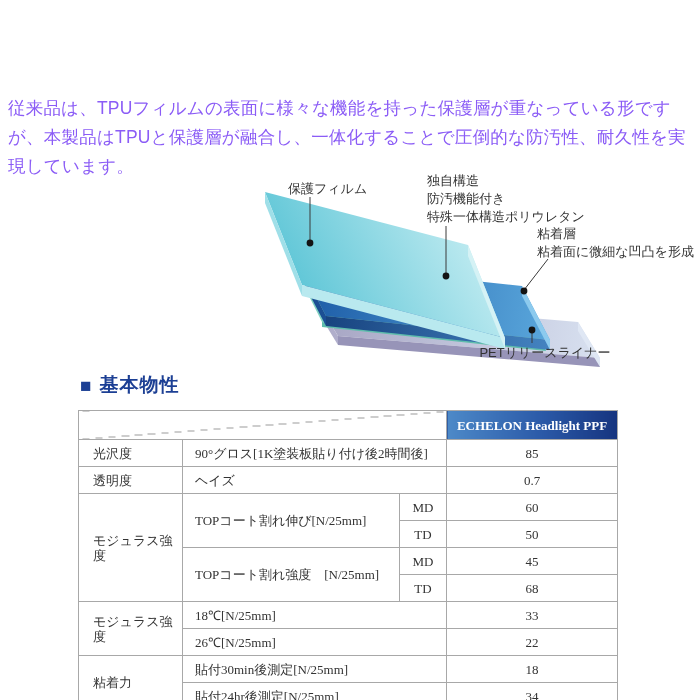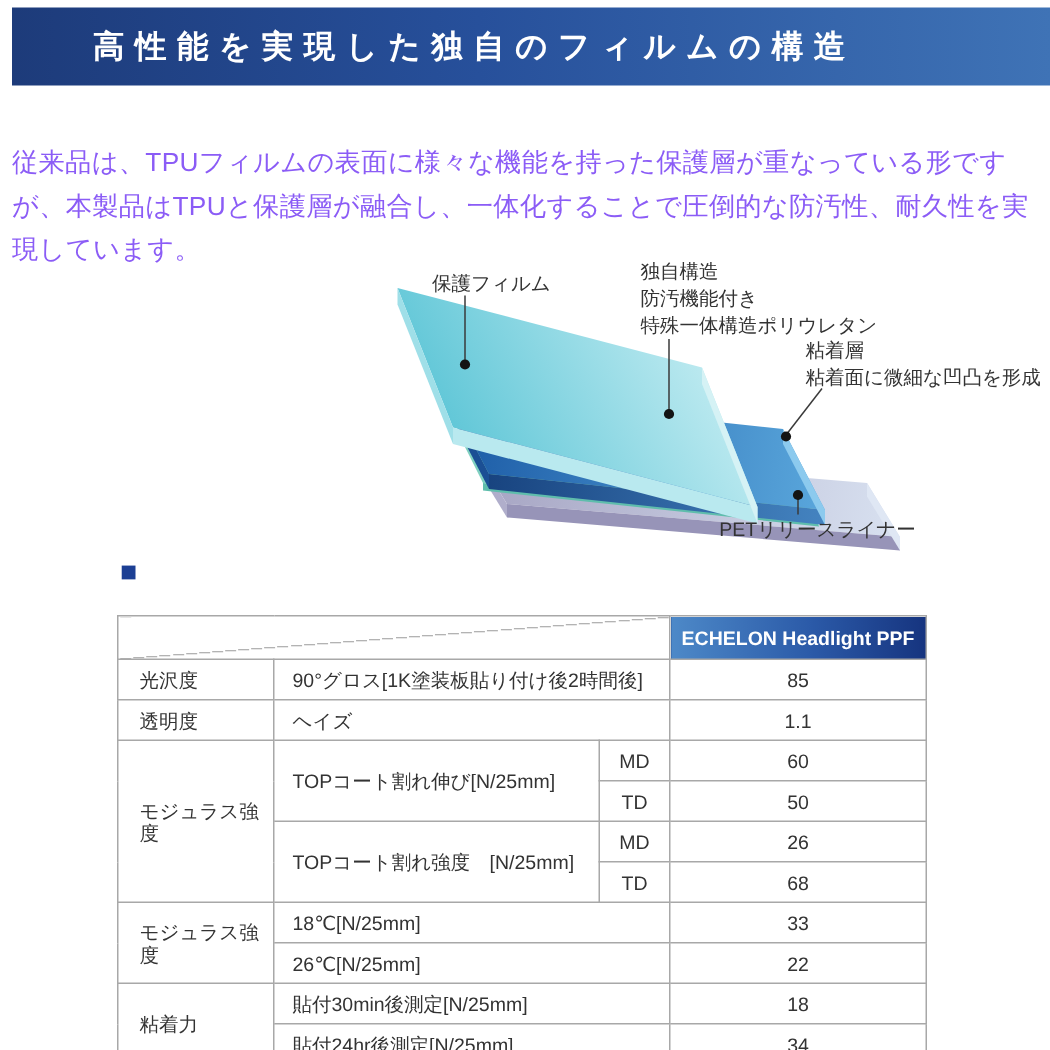--- a/index.html
+++ b/index.html
@@ -25,38 +25,35 @@
 
   
   .section-heading{position:absolute;left:80px;top:372px;font-size:19px;font-weight:bold;
         color:#1c3f94;letter-spacing:1px;display:flex;align-items:center;gap:7px;}
   .bullet{font-size:19px;line-height:19px;}
 
   
   .props{position:absolute;left:78px;top:410px;border-collapse:collapse;table-layout:fixed;
          width:539px;font-size:13px;color:#333;}
   .props td{border:1px solid #a8a8a8;padding:0;height:26px;line-height:15px;
-            text-align:left;padding-left:12px;background:#fff;overflow:hidden;}
+            text-align:left;padding-left:12px;background:#fff;overflow:hidden;font-family:Liberation Serif, serif;}
   .props tr.head td{height:28px;}
   .props td.name{padding-left:14px;}
   .props td.dir,.props td.val{text-align:center;padding-left:0;}
   .props td.diag{background:
       linear-gradient(to bottom right,rgba(0,0,0,0) 49.5%,#9a9a9a 49.5%,#9a9a9a 50.5%,rgba(0,0,0,0) 50.5%);
       padding:0;}
   .props td.product{background:linear-gradient(90deg,#4d89c8 0%,#2b5aa8 55%,#16347f 100%);
       color:#fff;font-weight:bold;text-align:center;padding-left:0;font-size:13px;}
 </style>
 </head>
 <body>
 
 <div class="page">
 
-  <div class="banner">
-    <span class="banner-title">高性能を実現した独自のフィルムの構造</span>
-  </div>
 
   <p class="intro">従来品は、TPUフィルムの表面に様々な機能を持った保護層が重なっている形ですが、本製品はTPUと保護層が融合し、一体化することで圧倒的な防汚性、耐久性を実現しています。</p>
 
   <svg class="diagram" viewBox="0 168 700 210" width="700" height="210" xmlns="http://www.w3.org/2000/svg">
     <defs>
       <linearGradient id="gCyan" gradientUnits="userSpaceOnUse" x1="280" y1="300" x2="470" y2="195">
         <stop offset="0" stop-color="#54c2d4"></stop>
           <stop offset="1" stop-color="#c8eef3"></stop>
       </linearGradient>
       <linearGradient id="gBlue" gradientUnits="userSpaceOnUse" x1="300" y1="270" x2="555" y2="300">
@@ -116,20 +113,21 @@
     <text class="dgm-label" x="427" y="185">独自構造</text>
     <text class="dgm-label" x="427" y="203">防汚機能付き</text>
     <text class="dgm-label" x="427" y="221">特殊一体構造ポリウレタン</text>
     <text class="dgm-label" x="537" y="238">粘着層</text>
     <text class="dgm-label" x="537" y="256">粘着面に微細な凹凸を形成</text>
     <text class="dgm-label" x="545" y="357" text-anchor="middle">PETリリースライナー</text>
   </svg>
 
   <div class="section-heading">
     <span class="bullet">■</span>
+    <span>基本物性</span>
   </div>
 
   <table class="props">
     <colgroup>
       <col style="width:104px">
         <col style="width:217px">
         <col style="width:47px">
         <col style="width:171px">
     </colgroup>
     <tbody>
@@ -138,36 +136,36 @@
         <td class="product">ECHELON Headlight PPF</td>
       </tr>
       <tr>
         <td class="name">光沢度</td>
         <td colspan="2">90°グロス[1K塗装板貼り付け後2時間後]</td>
         <td class="val">85</td>
       </tr>
       <tr>
         <td class="name">透明度</td>
         <td colspan="2">ヘイズ</td>
-        <td class="val">1.1</td>
+        <td class="val">0.7</td>
       </tr>
       <tr>
         <td class="name" rowspan="4">モジュラス強度</td>
         <td rowspan="2">TOPコート割れ伸び[N/25mm]</td>
         <td class="dir">MD</td>
         <td class="val">60</td>
       </tr>
       <tr>
         <td class="dir">TD</td>
         <td class="val">50</td>
       </tr>
       <tr>
         <td rowspan="2">TOPコート割れ強度　[N/25mm]</td>
         <td class="dir">MD</td>
-        <td class="val">26</td>
+        <td class="val">45</td>
       </tr>
       <tr>
         <td class="dir">TD</td>
         <td class="val">68</td>
       </tr>
       <tr>
         <td class="name" rowspan="2">モジュラス強度</td>
         <td colspan="2">18℃[N/25mm]</td>
         <td class="val">33</td>
       </tr>

